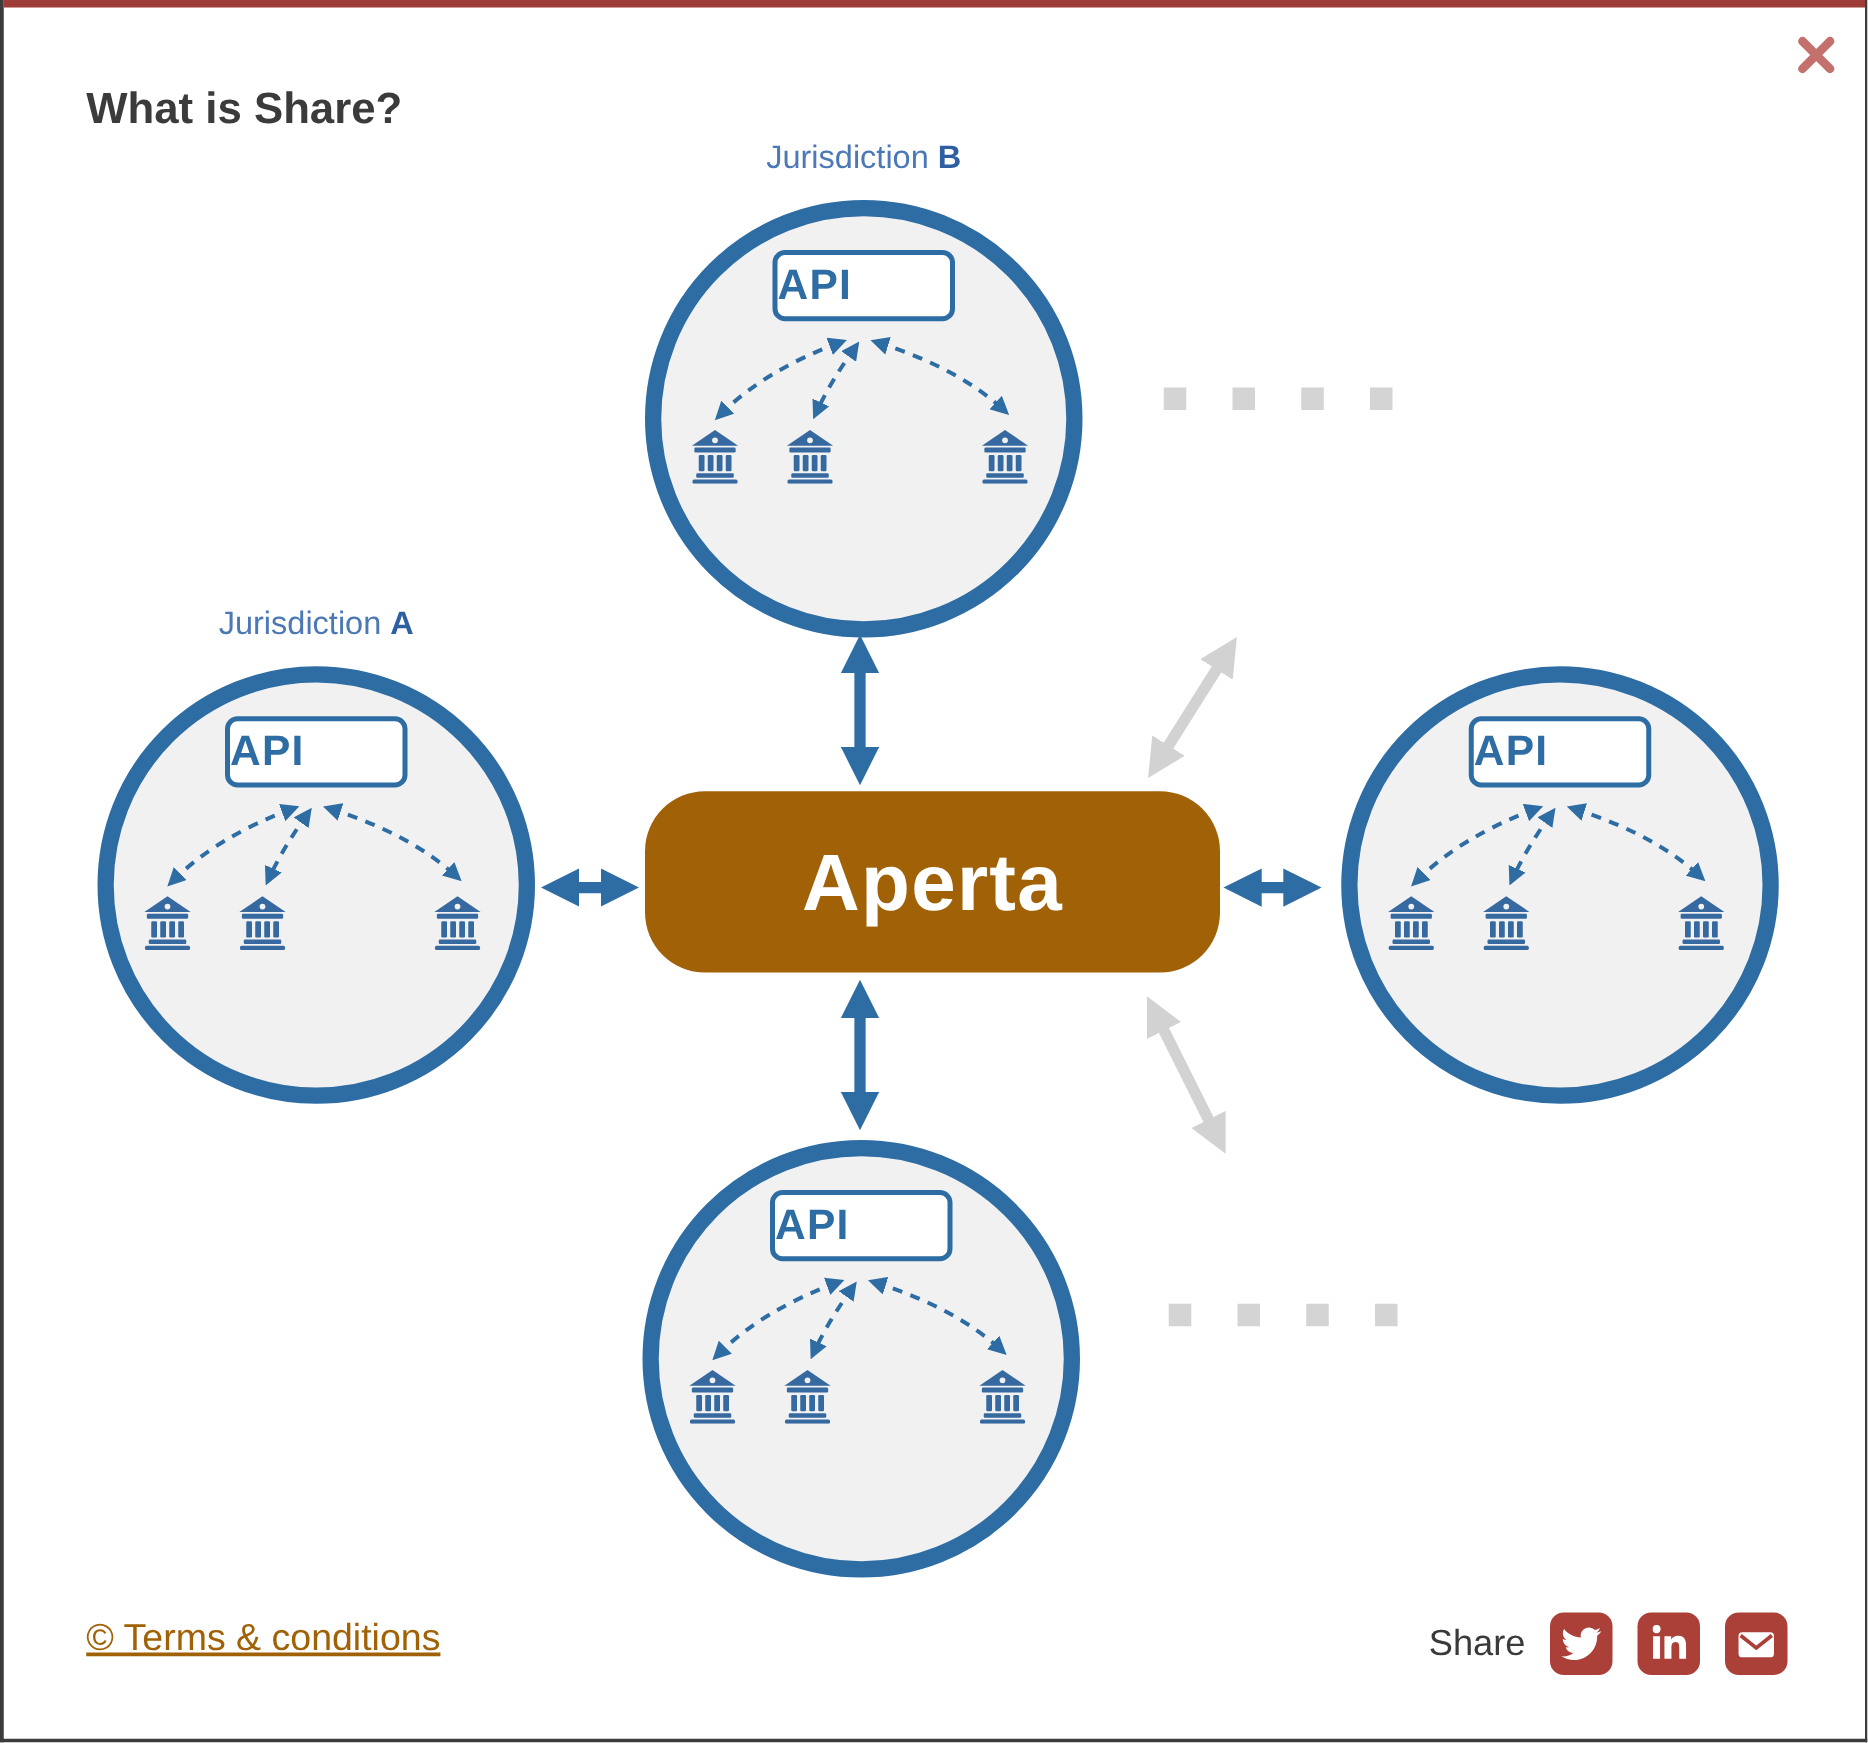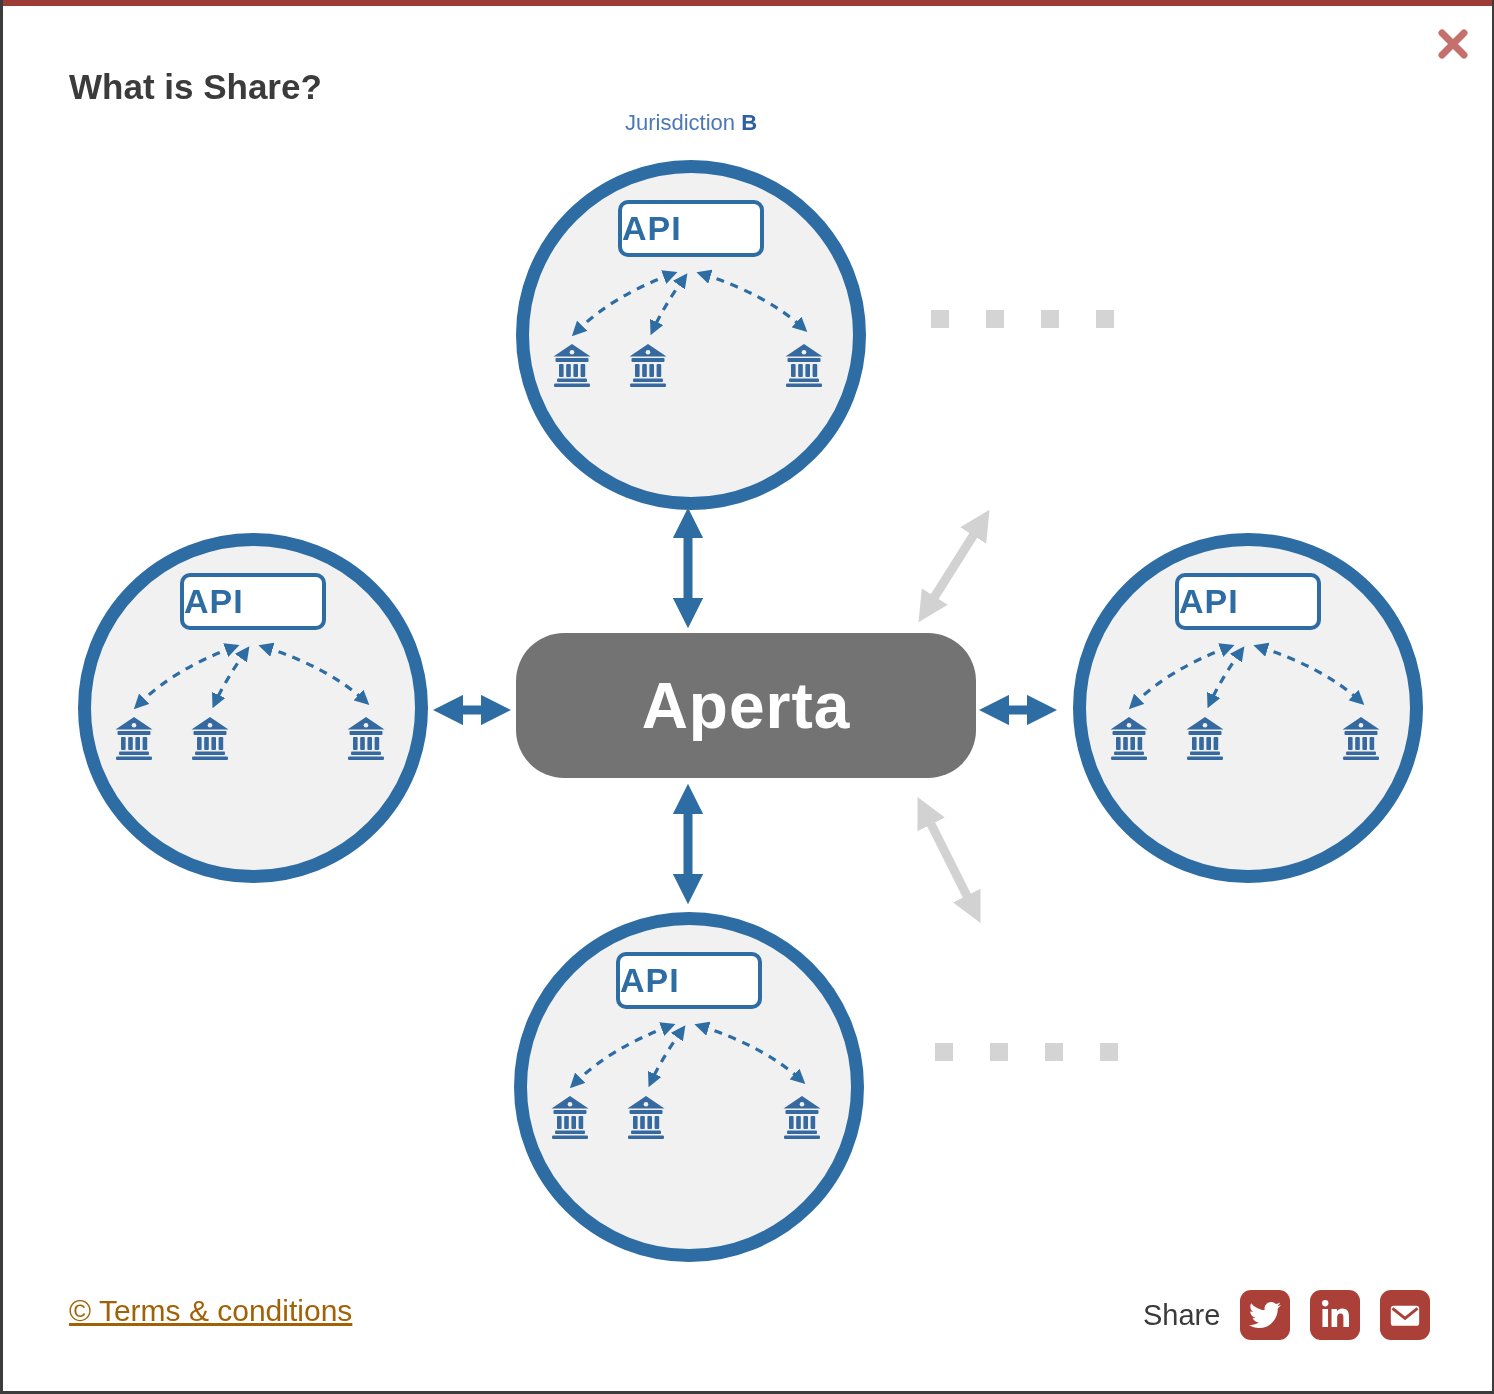--- a/index.html
+++ b/index.html
@@ -12,34 +12,34 @@
   .topbar{position:absolute;left:0;top:0;width:1494px;height:6px;background:#9d3b37;z-index:5;}
   .title{position:absolute;left:66px;top:44px;font-size:35px;font-weight:700;color:#3b3b3b;}
   .closebtn{position:absolute;left:1430px;top:24px;width:40px;height:40px;background:none;border:none;cursor:pointer;padding:4px;}
 
   
   .jur{position:absolute;width:350px;height:350px;}
   .jur-top{left:513px;top:160px;}
   .jur-left{left:75px;top:533px;}
   .jur-right{left:1070px;top:533px;}
   .jur-bottom{left:511px;top:912px;}
-  .jlabel{position:absolute;top:-50px;left:-40px;width:430px;text-align:center;font-size:22px;color:#4c79b6;}
+  .jlabel{position:absolute;top:-50px;left:-40px;width:430px;text-align:center;font-size:26px;color:#4c79b6;}
   .jlabel b{color:#2f5fa3;font-weight:700;}
   .jur-right .jlabel b{font-style:italic;}
   .ring{position:absolute;left:0;top:0;width:350px;height:350px;box-sizing:border-box;
     border:13px solid #2e6da4;border-radius:50%;background:#f1f1f2;}
   .apibox{position:absolute;left:102px;top:40px;width:146px;height:57px;box-sizing:border-box;
     border:4px solid #2e6da4;border-radius:10px;background:#ffffff;
     display:flex;align-items:center;justify-content:flex-start;
     font-size:34px;font-weight:700;color:#2e6da4;letter-spacing:1px;}
   .net{position:absolute;left:0;top:0;width:350px;height:350px;}
   .dash{fill:none;stroke:#2e6da4;stroke-width:3.2;stroke-dasharray:8 7;}
 
   
-  .aperta{position:absolute;left:513px;top:633px;width:460px;height:145px;background:#737373;
+  .aperta{position:absolute;left:513px;top:633px;width:460px;height:145px;background:#a16207;
     border-radius:48px;display:flex;align-items:center;justify-content:center;}
   .aperta span{color:#ffffff;font-size:64px;font-weight:700;letter-spacing:1px;}
 
   .abs{position:absolute;}
 
   
   .dots{position:absolute;display:flex;gap:37px;}
   .dots-top{left:928px;top:310px;}
   .dots-bottom{left:932px;top:1043px;}
   .dot{width:18px;height:18px;background:#d4d4d4;}
@@ -101,20 +101,21 @@
       <use href="#bank" x="36" y="183" width="40" height="44"></use>
       <use href="#bank" x="112" y="183" width="40" height="44"></use>
       <use href="#bank" x="268" y="183" width="40" height="44"></use>
     </svg>
     <div class="apibox">
         <span>API</span>
       </div>
   </div>
 
   <div class="jur jur-left">
+    <div class="jlabel"><span>Jurisdiction </span><b>A</b></div>
     <div class="ring"></div>
     <svg class="net" viewBox="0 0 350 350" fill="#35699f">
       <path class="dash" d="M156 114 Q96 136 60 172" marker-start="url(#ahDash)" marker-end="url(#ahDash)"></path>
       <path class="dash" d="M168 118 Q148 146 137 170" marker-start="url(#ahDash)" marker-end="url(#ahDash)"></path>
       <path class="dash" d="M186 114 Q250 134 287 168" marker-start="url(#ahDash)" marker-end="url(#ahDash)"></path>
       <use href="#bank" x="36" y="183" width="40" height="44"></use>
       <use href="#bank" x="112" y="183" width="40" height="44"></use>
       <use href="#bank" x="268" y="183" width="40" height="44"></use>
     </svg>
     <div class="apibox">

